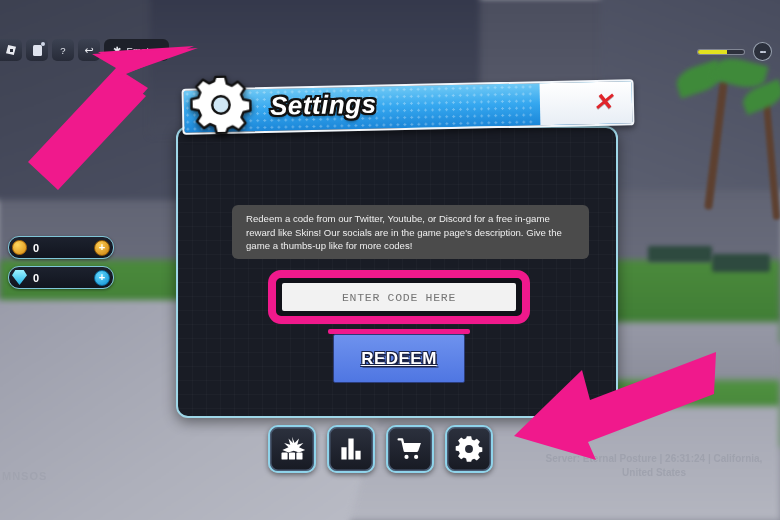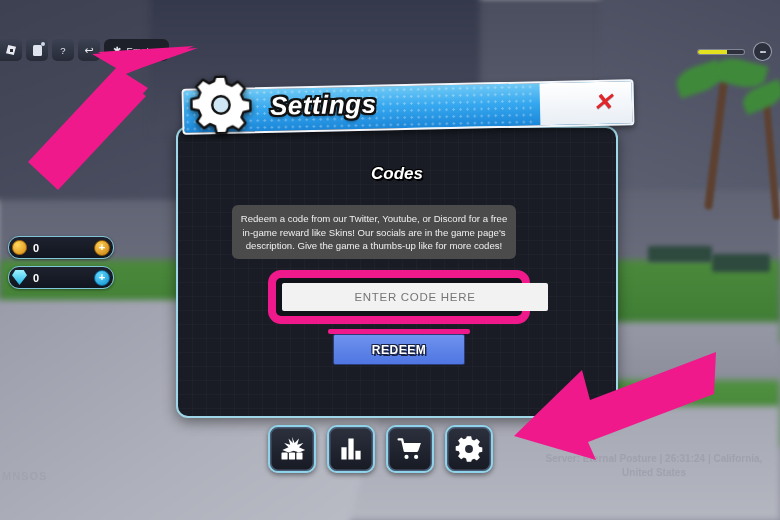--- a/index.html
+++ b/index.html
@@ -187,44 +187,45 @@
     text-shadow:0 1px 0 rgba(0,0,0,.25);
   }
 
   
   .codes-title {
     position:absolute; left:0; right:0; top:36px; text-align:center;
     font-size:17px; font-style:italic; font-weight:bold; color:#fff;
     text-shadow:1.5px 1.5px 0 #000, -1px -1px 0 #000, 1px -1px 0 #000, -1px 1px 0 #000;
   }
   .desc-box {
-    position:absolute; left:54px; top:77px; width:284px; height:54px;
-    background:#4b4b4b; border-radius:6px; padding:7px 7px;text-align:center;
+    position:absolute; left:54px; top:77px; width:357px; height:54px;
+    background:#4b4b4b; border-radius:6px; padding:7px 14px;
   }
   .desc-text { font-size:9.6px; line-height:1.42; color:#efefef; }
 
   .code-ring {
     position:absolute; left:90px; top:142px; width:262px; height:54px;
     border:8px solid #f0198c; border-radius:13px;
     background:#101219;
   }
   .code-input {
-    position:absolute; left:104px; top:155px; width:266px; height:28px;
+    position:absolute; left:104px; top:155px; width:234px; height:28px;
     background:#f2f2f2; border:none; border-radius:2px;
     text-align:center; color:#8c8c8c; font-size:11.5px;
-    letter-spacing:.7px; font-family:Liberation Sans, sans-serif;
+    letter-spacing:.7px; font-family:Liberation Mono, monospace;
   }
   .redeem-btn {
-    position:absolute; left:155px; top:206px; width:132px; height:31px;
+    position:absolute; left:155px; top:206px; width:132px; height:49px;
     background:linear-gradient(180deg,#6e92ee,#4f76e2);
     border:1.5px solid #2b3c78; border-radius:2px;
-    color:#fff; font-size:12px; font-weight:bold; letter-spacing:.5px;
+    color:#fff; font-size:17px; font-weight:bold; letter-spacing:.5px;
     display:flex; align-items:center; justify-content:center;
     text-shadow:1.5px 1.5px 0 #1a2242,-1px -1px 0 #1a2242,1px -1px 0 #1a2242,-1px 1px 0 #1a2242;
     cursor:pointer;
+    text-decoration:underline;
   }
   .pink-strip {
     position:absolute; left:150px; top:201px; width:142px; height:5px;
     background:#f0198c; border-radius:2px;
   }
 
   
   #bottom-nav {
     position:absolute; left:268px; top:425px; display:flex; gap:11px; z-index:22;
   }
@@ -327,21 +328,20 @@
       <div class="hdr-tail"></div>
     </div>
     <svg class="hdr-gear" viewBox="0 0 64 64">
       <path fill="#ffffff" stroke="#111" stroke-width="2.5" stroke-linejoin="round" d="M27 3h10l1.6 7.2 5.2 2.2 6.1-4 7.1 7.1-4 6.1 2.2 5.2 7.2 1.6v10l-7.2 1.6-2.2 5.2 4 6.1-7.1 7.1-6.1-4-5.2 2.2L37 61H27l-1.6-7.2-5.2-2.2-6.1 4-7.1-7.1 4-6.1-2.2-5.2L1.6 35.6v-10l7.2-1.6 2.2-5.2-4-6.1 7.1-7.1 6.1 4 5.2-2.2z"></path>
       <circle cx="32" cy="32" r="9" fill="#cfe7f5" stroke="#111" stroke-width="2.5"></circle>
     </svg>
     <div class="hdr-title">Settings</div>
     <div class="hdr-close">✕</div>
   </div>
 
-  <div class="codes-title">Codes</div>
 
   <div class="desc-box">
     <div class="desc-text">Redeem a code from our Twitter, Youtube, or Discord for a free in-game reward like Skins! Our socials are in the game page's description. Give the game a thumbs-up like for more codes!</div>
   </div>
 
   <div class="code-ring"></div>
   <input class="code-input" type="text" placeholder="ENTER CODE HERE" style="">
 
   <div class="pink-strip"></div>
   <div class="redeem-btn">REDEEM</div>

